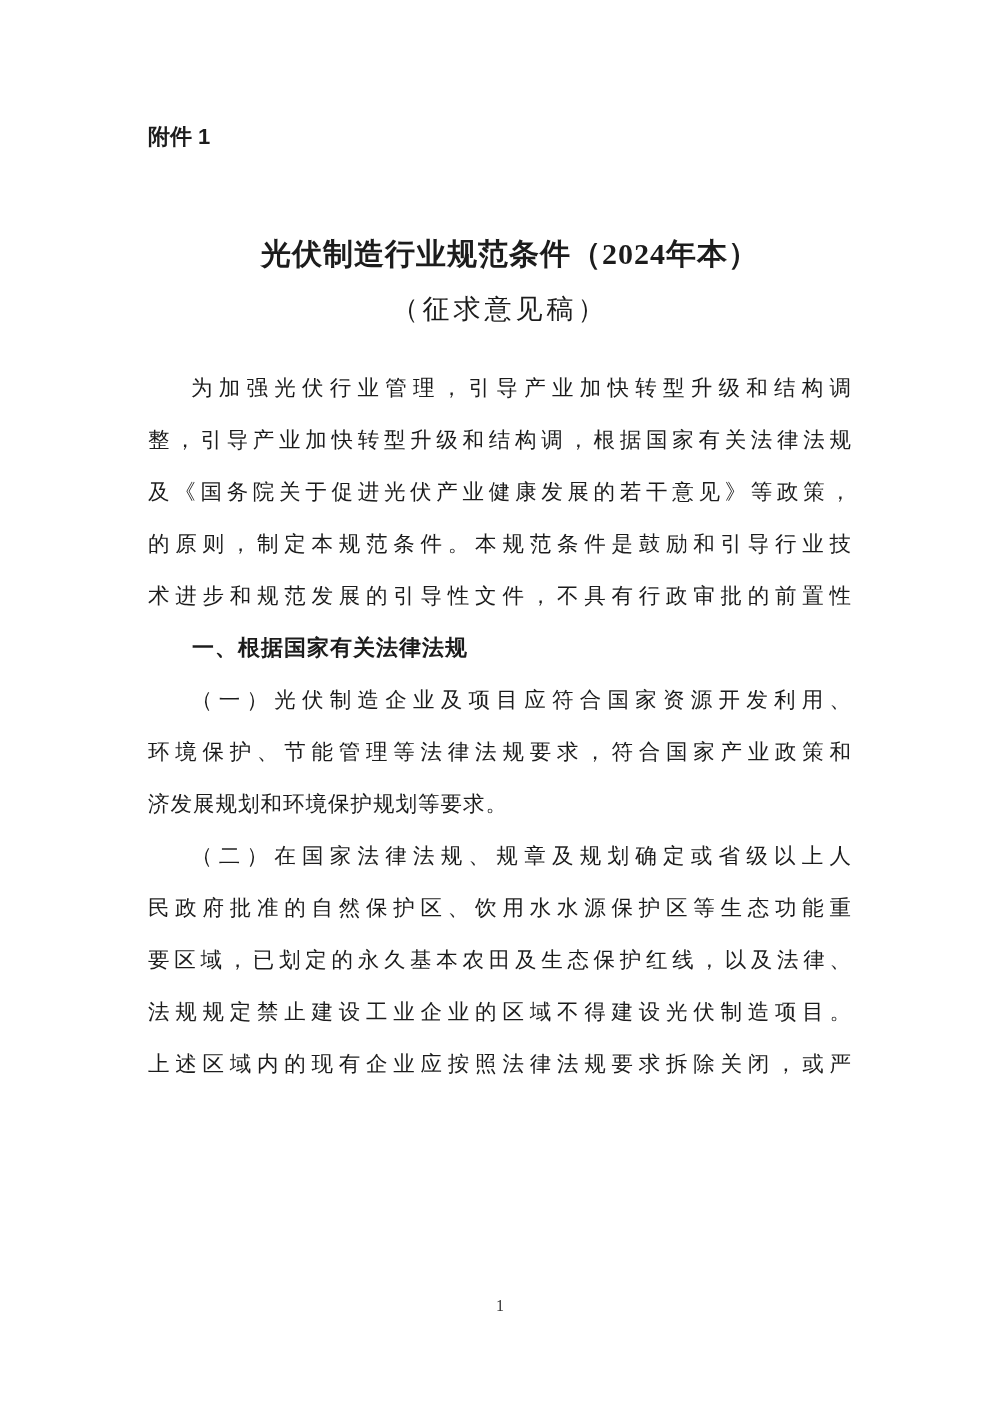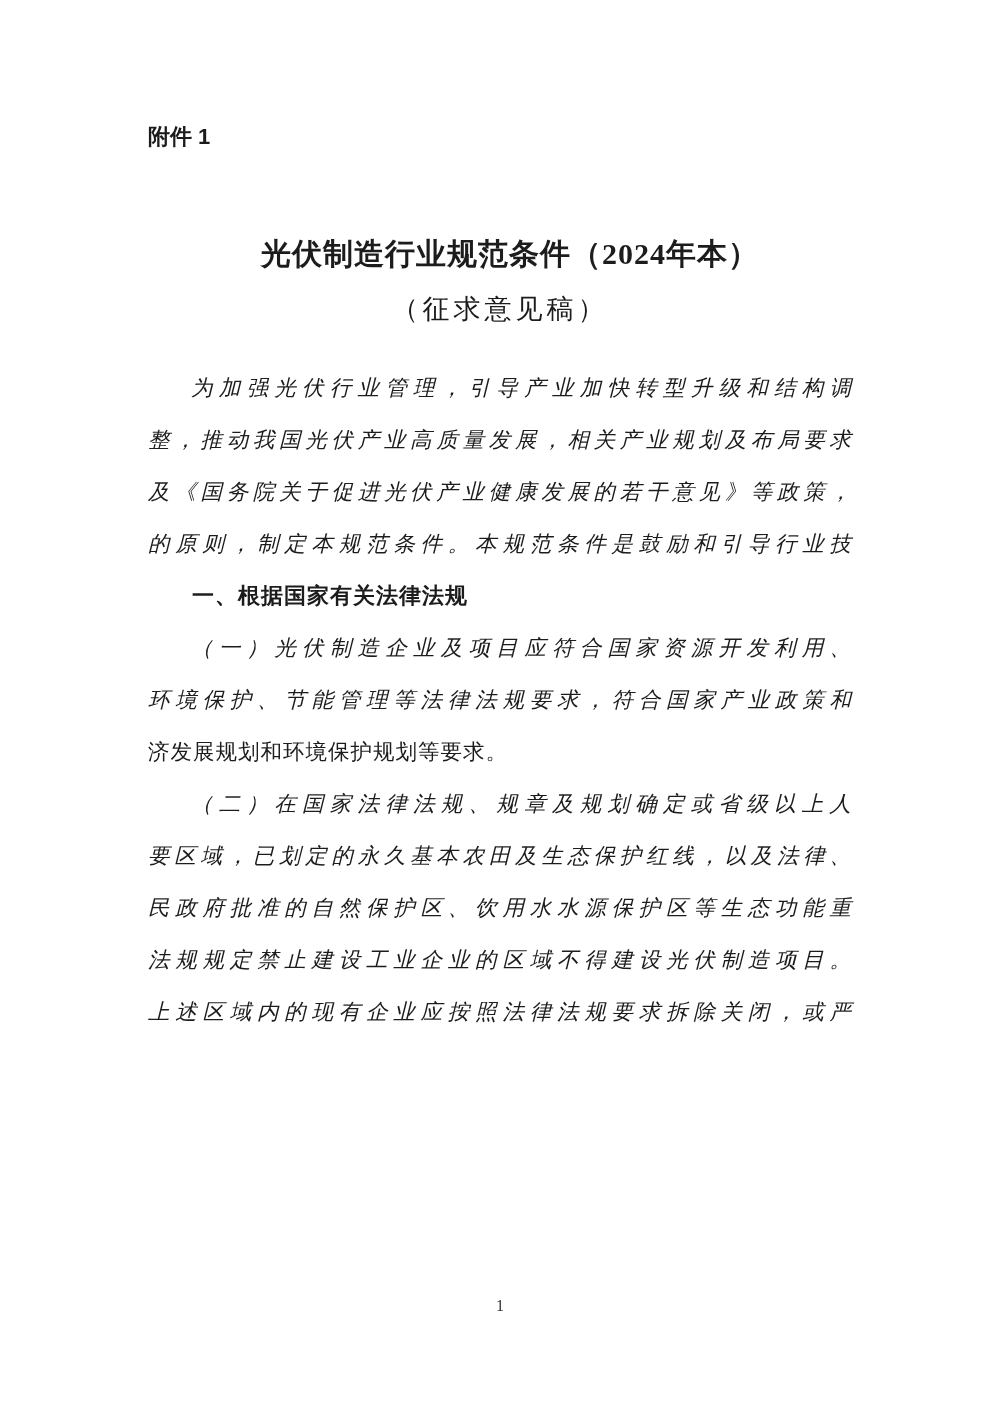--- a/index.html
+++ b/index.html
@@ -55,21 +55,20 @@
     height: 52px;
     line-height: 52px;
     font-size: 21.5px;
     letter-spacing: 1px;
   }
   .line.indent { text-indent: 2em; }
   .line.justify {
     text-align: justify;
     text-align-last: justify;
     text-justify: inter-character;
-    font-style: italic;
   }
   .line.heading {
     font-family: "Liberation Sans", "DejaVu Sans", sans-serif;
     font-weight: 700;
     font-size: 22px;
   }
   .page-number {
     position: absolute;
     left: 0;
     right: 0;
@@ -82,27 +81,28 @@
 </style>
 </head>
 <body>
 
 <div class="page">
   <div class="attachment">附件 1</div>
   <h1 class="title">光伏制造行业规范条件（2024年本）</h1>
   <div class="subtitle">（征求意见稿）</div>
   <div class="doc-body">
       <div class="line indent justify">为加强光伏行业管理，引导产业加快转型升级和结构调</div>
-      <div class="line justify">整，推动我国光伏产业高质量发展，相关产业规划及布局要求</div>
+      <div class="line justify">整，引导产业加快转型升级和结构调，根据国家有关法律法规</div>
       <div class="line justify">及《国务院关于促进光伏产业健康发展的若干意见》等政策，</div>
       <div class="line justify">的原则，制定本规范条件。本规范条件是鼓励和引导行业技</div>
+      <div class="line justify">术进步和规范发展的引导性文件，不具有行政审批的前置性</div>
       <div class="line heading indent">一、根据国家有关法律法规</div>
       <div class="line indent justify">（一）光伏制造企业及项目应符合国家资源开发利用、</div>
       <div class="line justify">环境保护、节能管理等法律法规要求，符合国家产业政策和</div>
       <div class="line">济发展规划和环境保护规划等要求。</div>
       <div class="line indent justify">（二）在国家法律法规、规章及规划确定或省级以上人</div>
+      <div class="line justify">民政府批准的自然保护区、饮用水水源保护区等生态功能重</div>
       <div class="line justify">要区域，已划定的永久基本农田及生态保护红线，以及法律、</div>
-      <div class="line justify">民政府批准的自然保护区、饮用水水源保护区等生态功能重</div>
       <div class="line justify">法规规定禁止建设工业企业的区域不得建设光伏制造项目。</div>
       <div class="line justify">上述区域内的现有企业应按照法律法规要求拆除关闭，或严</div>
     </div>
   <div class="page-number">1</div>
 </div>
 
 </body></html>

